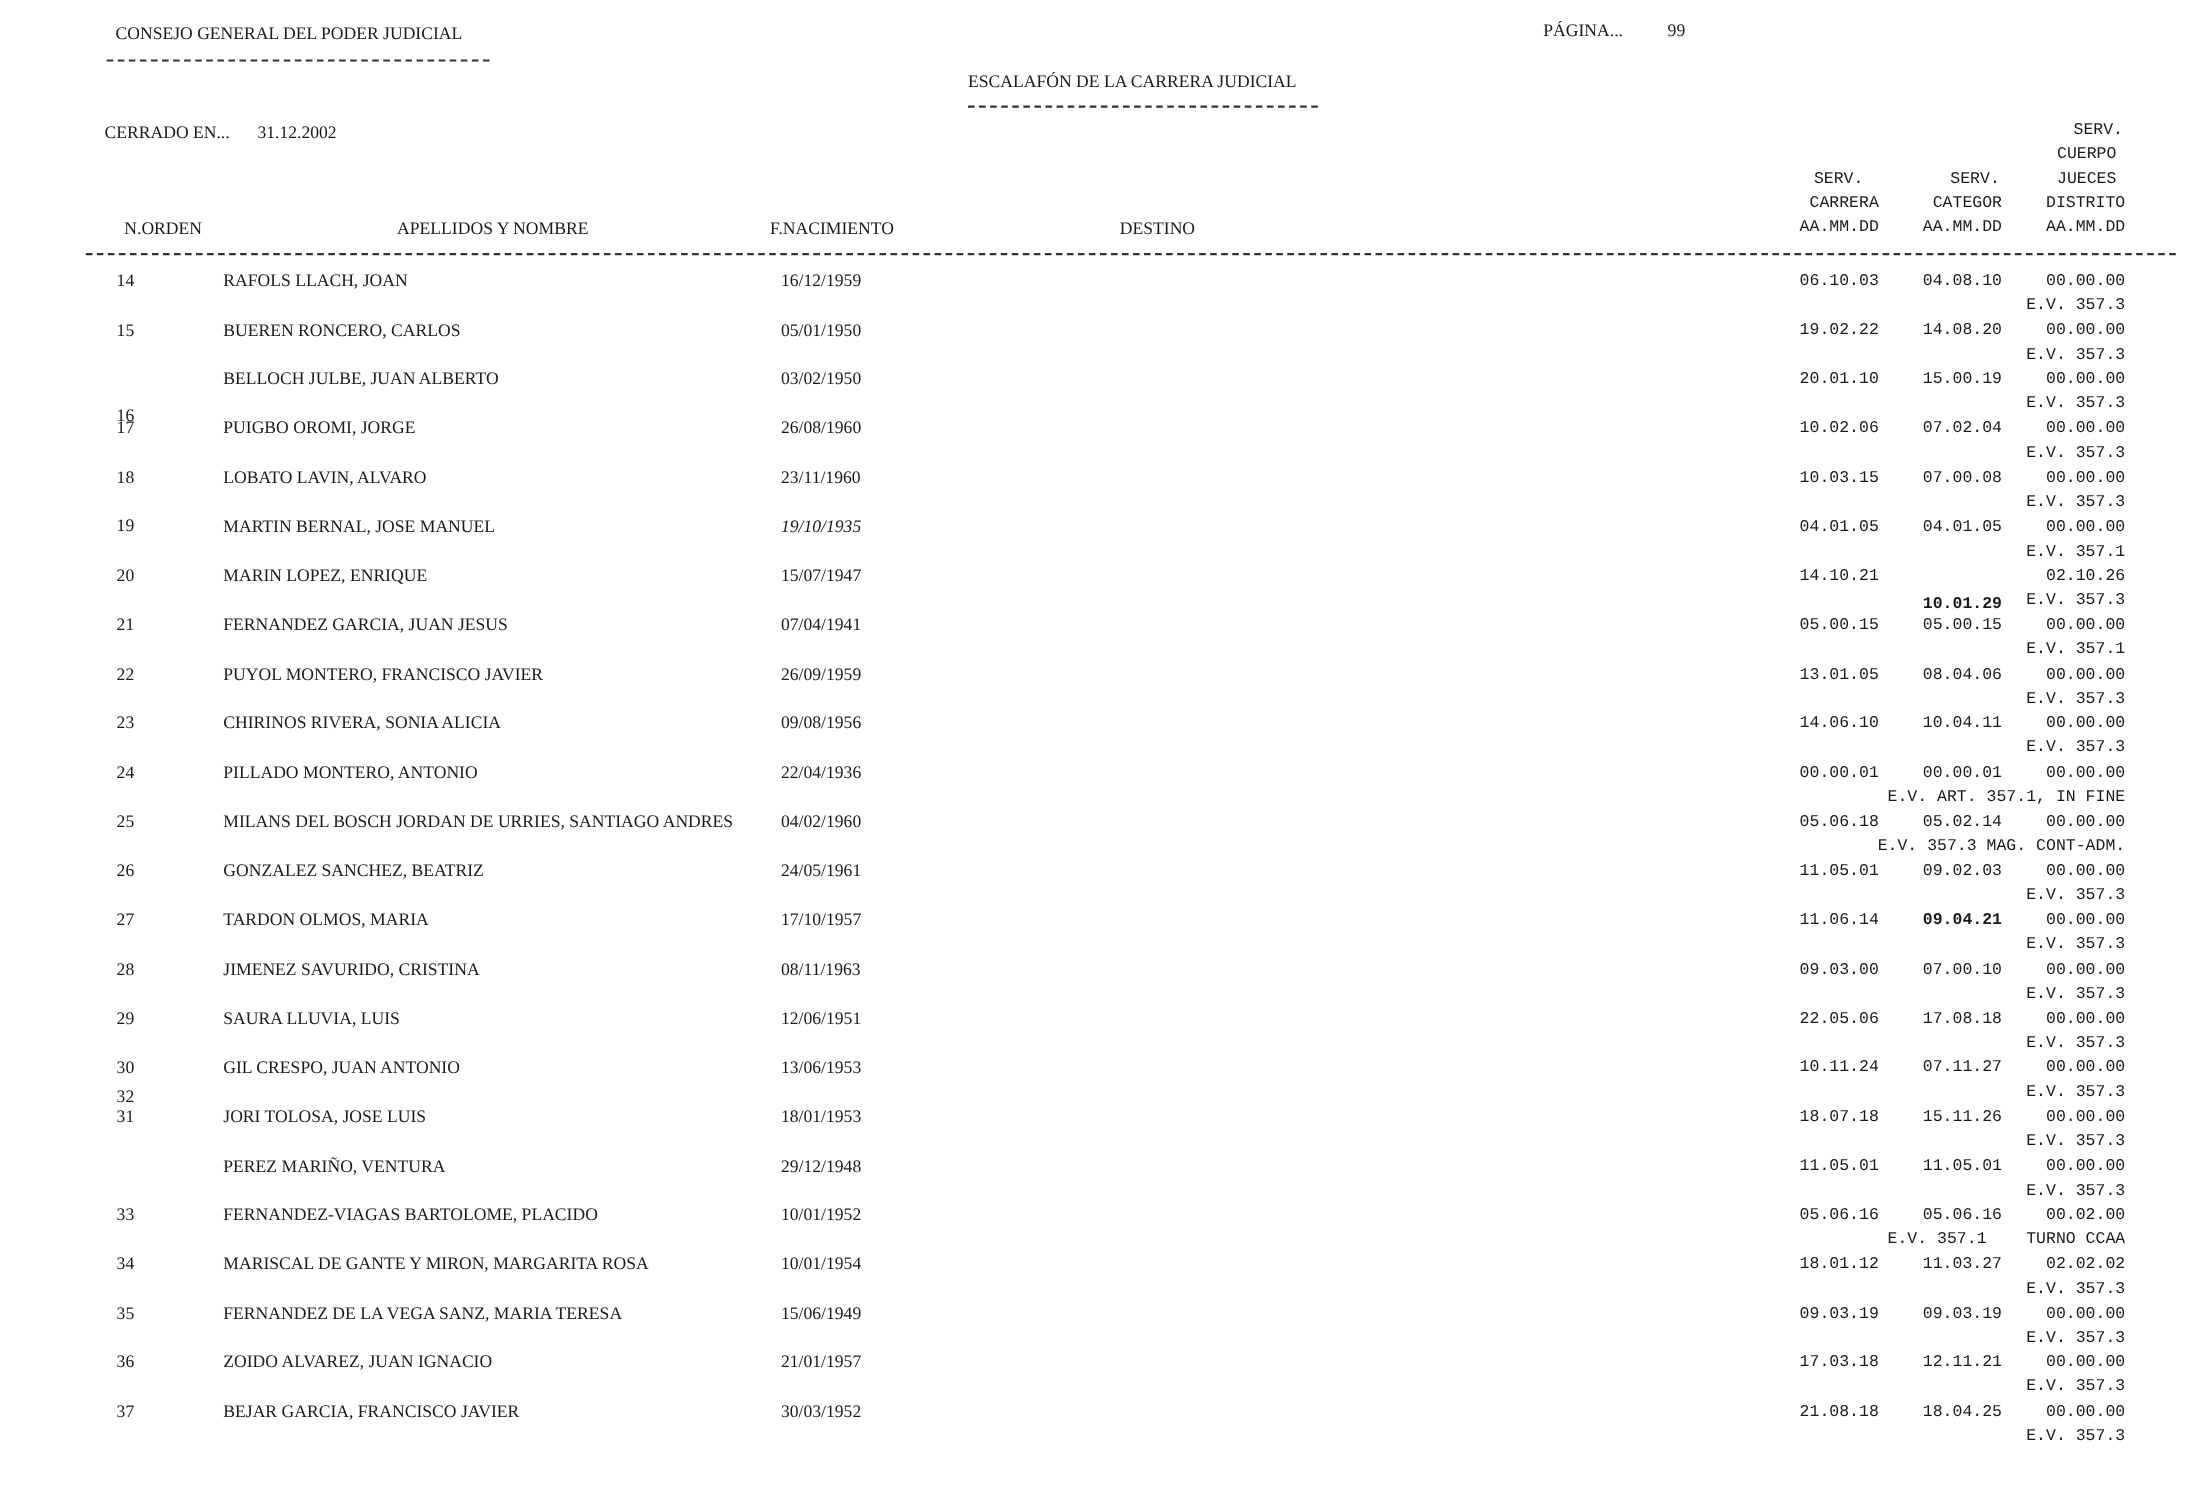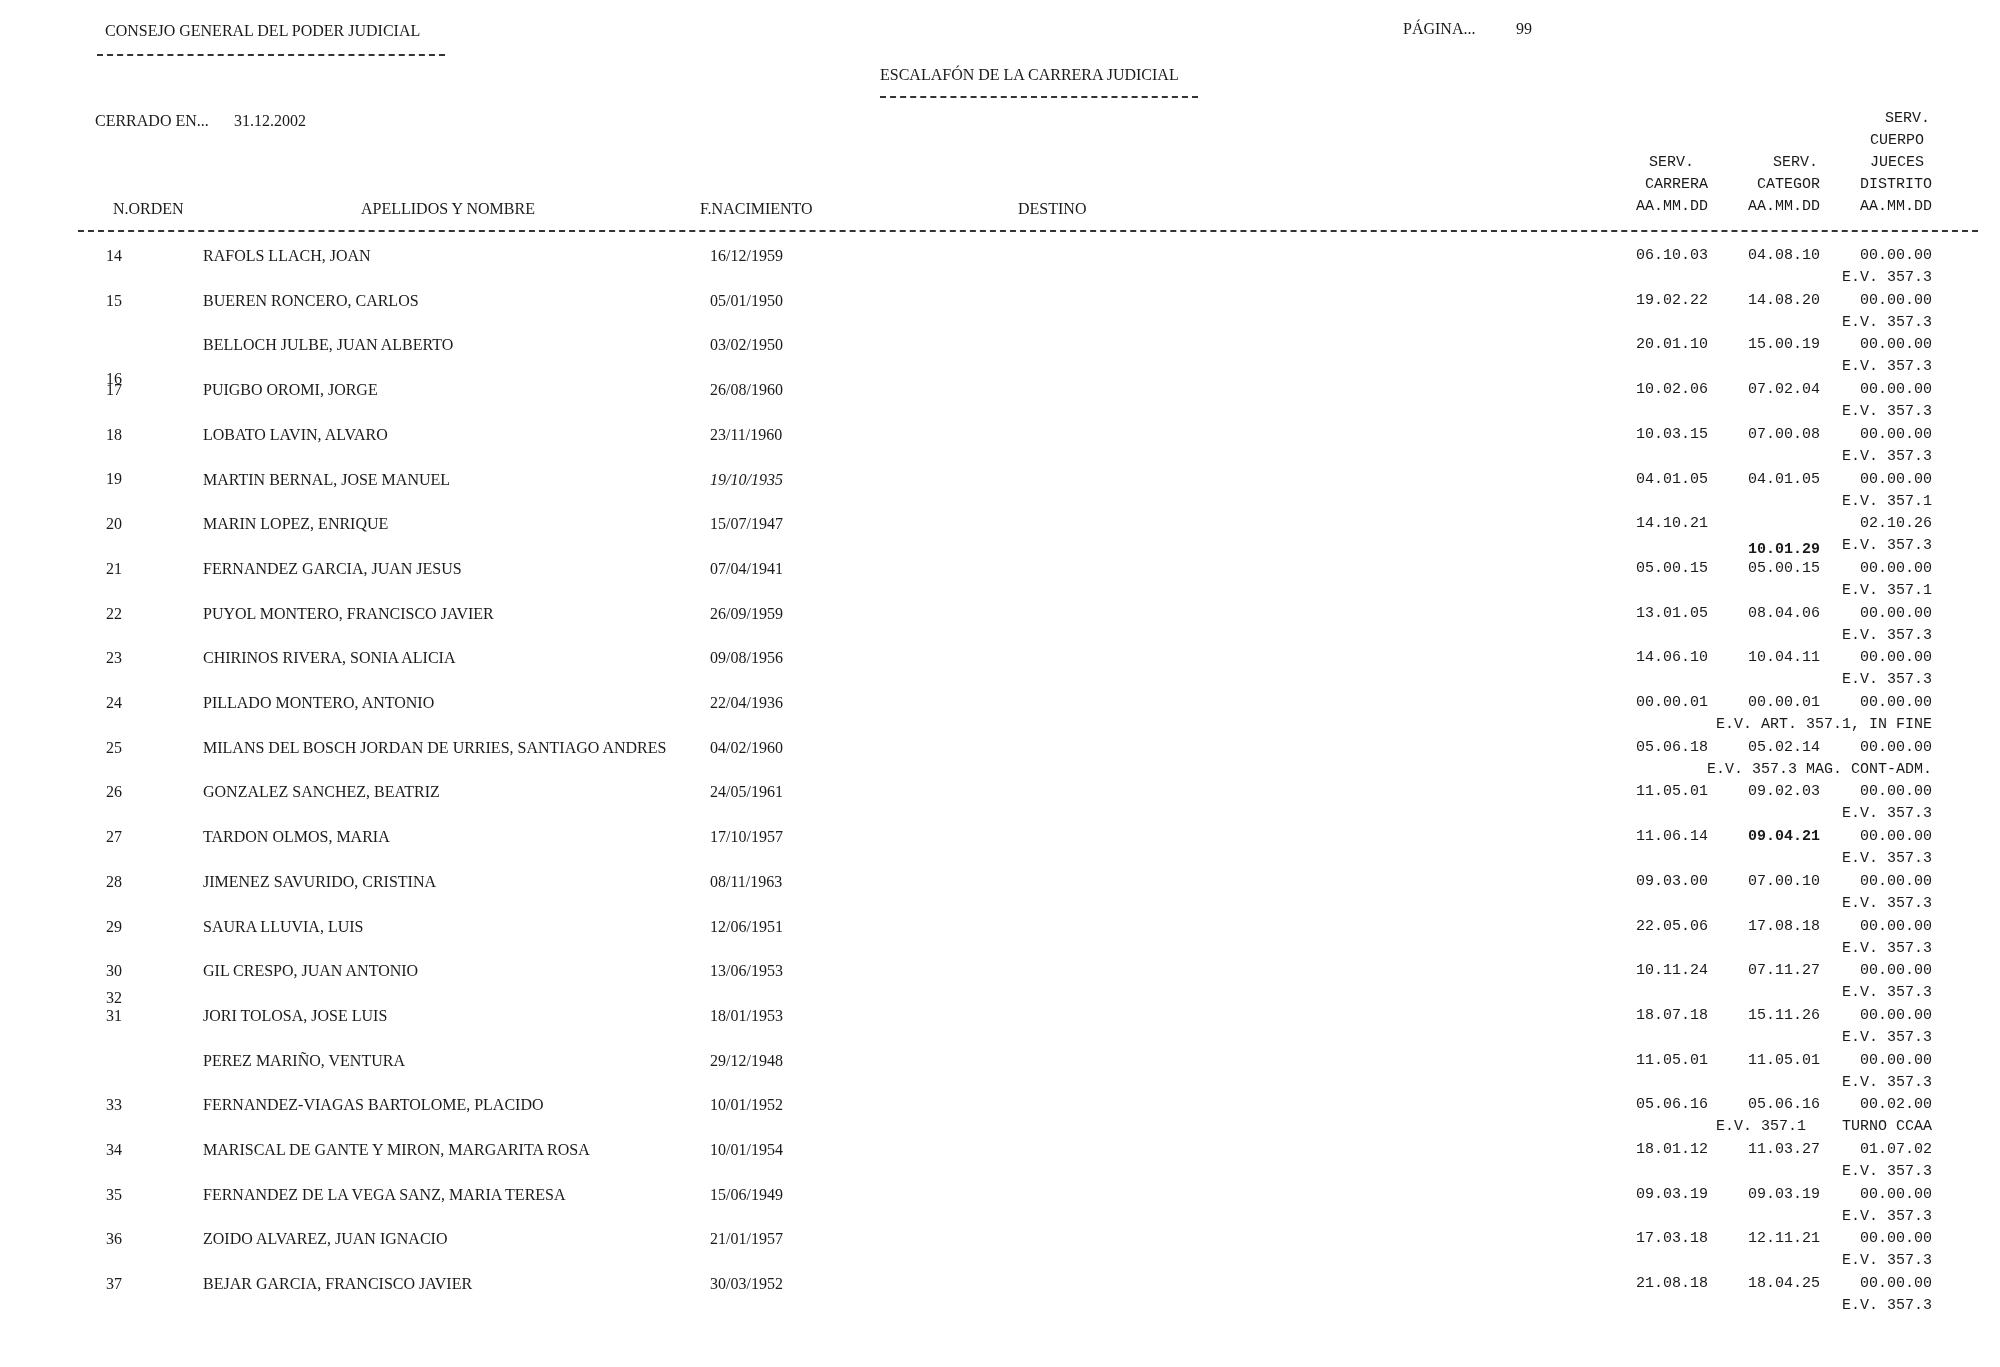--- a/index.html
+++ b/index.html
@@ -262,21 +262,21 @@
     <div class="rowtext right" style="left: 1820px; width: 112px; top: 1096.3px;">00.02.00</div>
     <div class="rowtext right" style="left: 1500px; width: 432px; top: 1118.3px;">E.V. 357.1    TURNO CCAA</div>
   </div>
 
   <div class="roster-row">
     <div class="rowtext serif" style="left: 106px; top: 1141px;">34</div>
     <div class="rowtext serif" style="left: 203px; top: 1141px;">MARISCAL DE GANTE Y MIRON, MARGARITA ROSA</div>
     <div class="rowtext serif" style="left: 710px; top: 1141px;">10/01/1954</div>
     <div class="rowtext right" style="left: 1600px; width: 108px; top: 1141px;">18.01.12</div>
     <div class="rowtext right" style="left: 1710px; width: 110px; top: 1141px;">11.03.27</div>
-    <div class="rowtext right" style="left: 1820px; width: 112px; top: 1141px;">01.07.02</div>
+    <div class="rowtext right" style="left: 1820px; width: 112px; top: 1141px;">02.02.02</div>
     <div class="rowtext right" style="left: 1500px; width: 432px; top: 1163px;">E.V. 357.3</div>
   </div>
 
   <div class="roster-row">
     <div class="rowtext serif" style="left: 106px; top: 1185.7px;">35</div>
     <div class="rowtext serif" style="left: 203px; top: 1185.7px;">FERNANDEZ DE LA VEGA SANZ, MARIA TERESA</div>
     <div class="rowtext serif" style="left: 710px; top: 1185.7px;">15/06/1949</div>
     <div class="rowtext right" style="left: 1600px; width: 108px; top: 1185.7px;">09.03.19</div>
     <div class="rowtext right" style="left: 1710px; width: 110px; top: 1185.7px;">09.03.19</div>
     <div class="rowtext right" style="left: 1820px; width: 112px; top: 1185.7px;">00.00.00</div>

